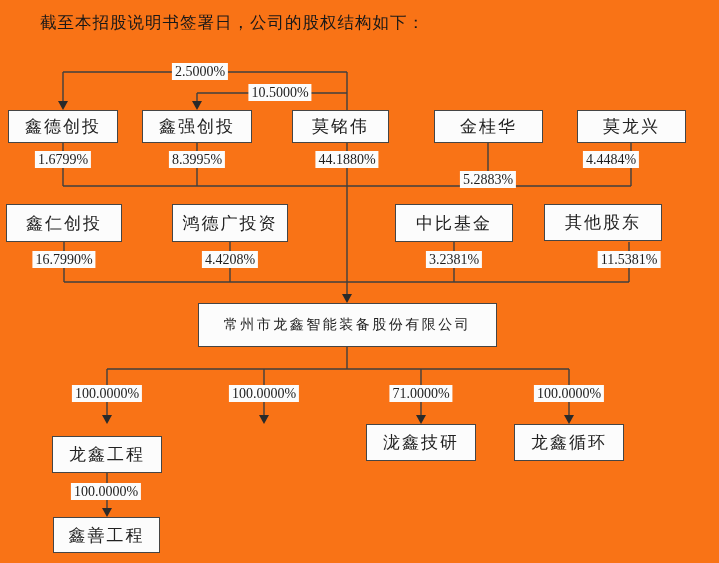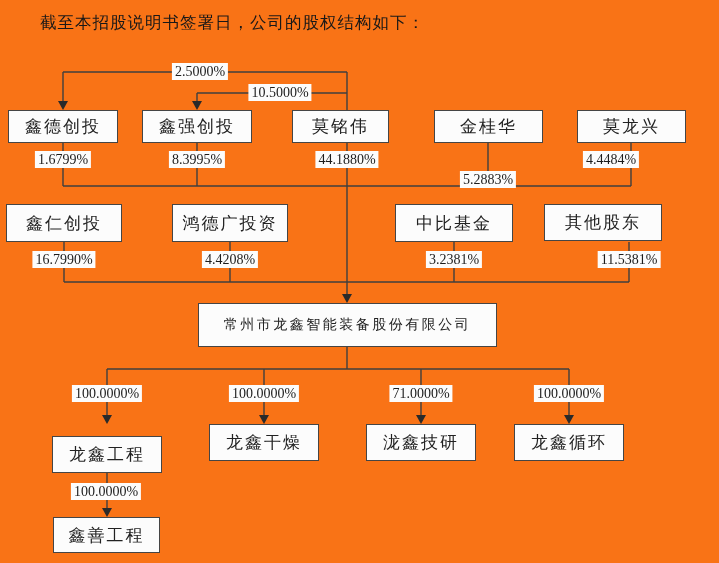--- a/index.html
+++ b/index.html
@@ -113,23 +113,20 @@
     </div>
 
   <div class="pct" style="left:107px;top:385px;">100.0000%</div>
   <div class="pct" style="left:264px;top:385px;">100.0000%</div>
   <div class="pct" style="left:421px;top:385px;">71.0000%</div>
   <div class="pct" style="left:569px;top:385px;">100.0000%</div>
 
   <div class="node" style="left:52px;top:436px;width:110px;height:37px;">
     <span>龙鑫工程</span>
     </div>
-  <div class="node" style="left:209px;top:424px;width:110px;height:37px;">
-    <span>龙鑫干燥</span>
-    </div>
   <div class="node" style="left:366px;top:424px;width:110px;height:37px;">
     <span>泷鑫技研</span>
     </div>
   <div class="node" style="left:514px;top:424px;width:110px;height:37px;">
     <span>龙鑫循环</span>
     </div>
 
   <div class="pct" style="left:106px;top:483px;">100.0000%</div>
   <div class="node" style="left:53px;top:517px;width:107px;height:36px;">
     <span>鑫善工程</span>

